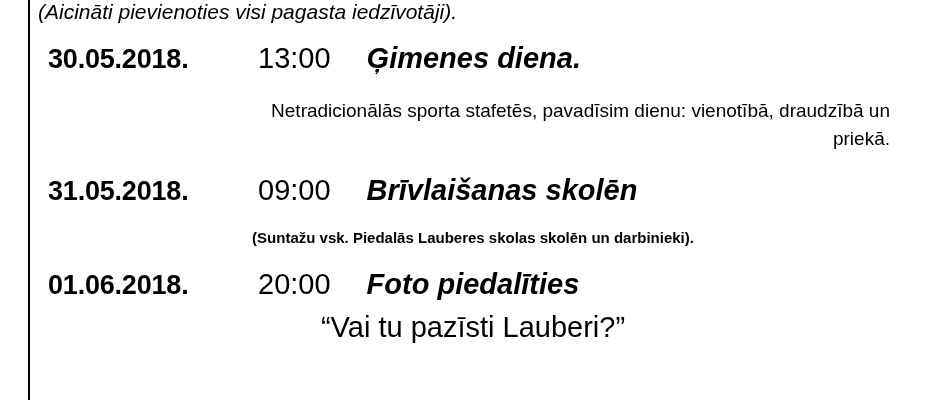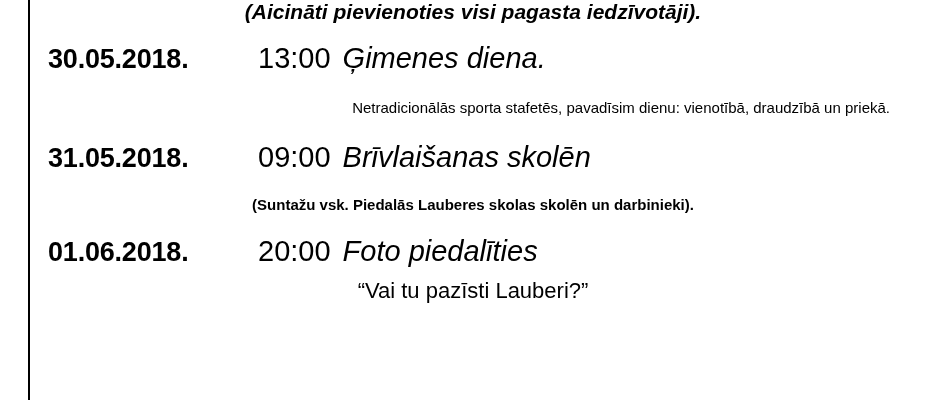--- a/index.html
+++ b/index.html
@@ -37,23 +37,23 @@
     top: 0;
     width: 890px;
     height: 400px;
     box-sizing: border-box;
     padding: 0 10px 0 10px;
   }
 
   
   .note-italic {
     font-style: italic;
-    font-weight: bold;
+    font-weight: normal;
     font-size: 21px;
-    text-align: center;
+    text-align: left;
     width: 100%;
   }
   .note-bold {
     font-weight: bold;
     font-size: 15px;
     text-align: center;
     width: 100%;
   }
 
   .event-line {
@@ -70,35 +70,36 @@
     width: 210px;
   }
   .time {
     font-size: 29px;
     font-weight: normal;
     flex: 0 0 auto;
     padding-right: 12px;
   }
   .title {
     font-size: 29px;
-    font-weight: normal;
+    font-weight: bold;
     font-style: italic;
     flex: 1 1 auto;
+    margin-left: 24px;
   }
 
   .desc {
-    font-size: 15px;
+    font-size: 19px;
     text-align: right;
     line-height: 1.45;
     padding-right: 18px;
     padding-left: 180px;
   }
 
   .quote {
-    font-size: 22px;
+    font-size: 29px;
     text-align: center;
     width: 100%;
   }
 
   .sp-1 { height: 10px; }
   .sp-2 { height: 18px; }
   .sp-3 { height: 22px; }
 </style>
 </head>
 <body>

